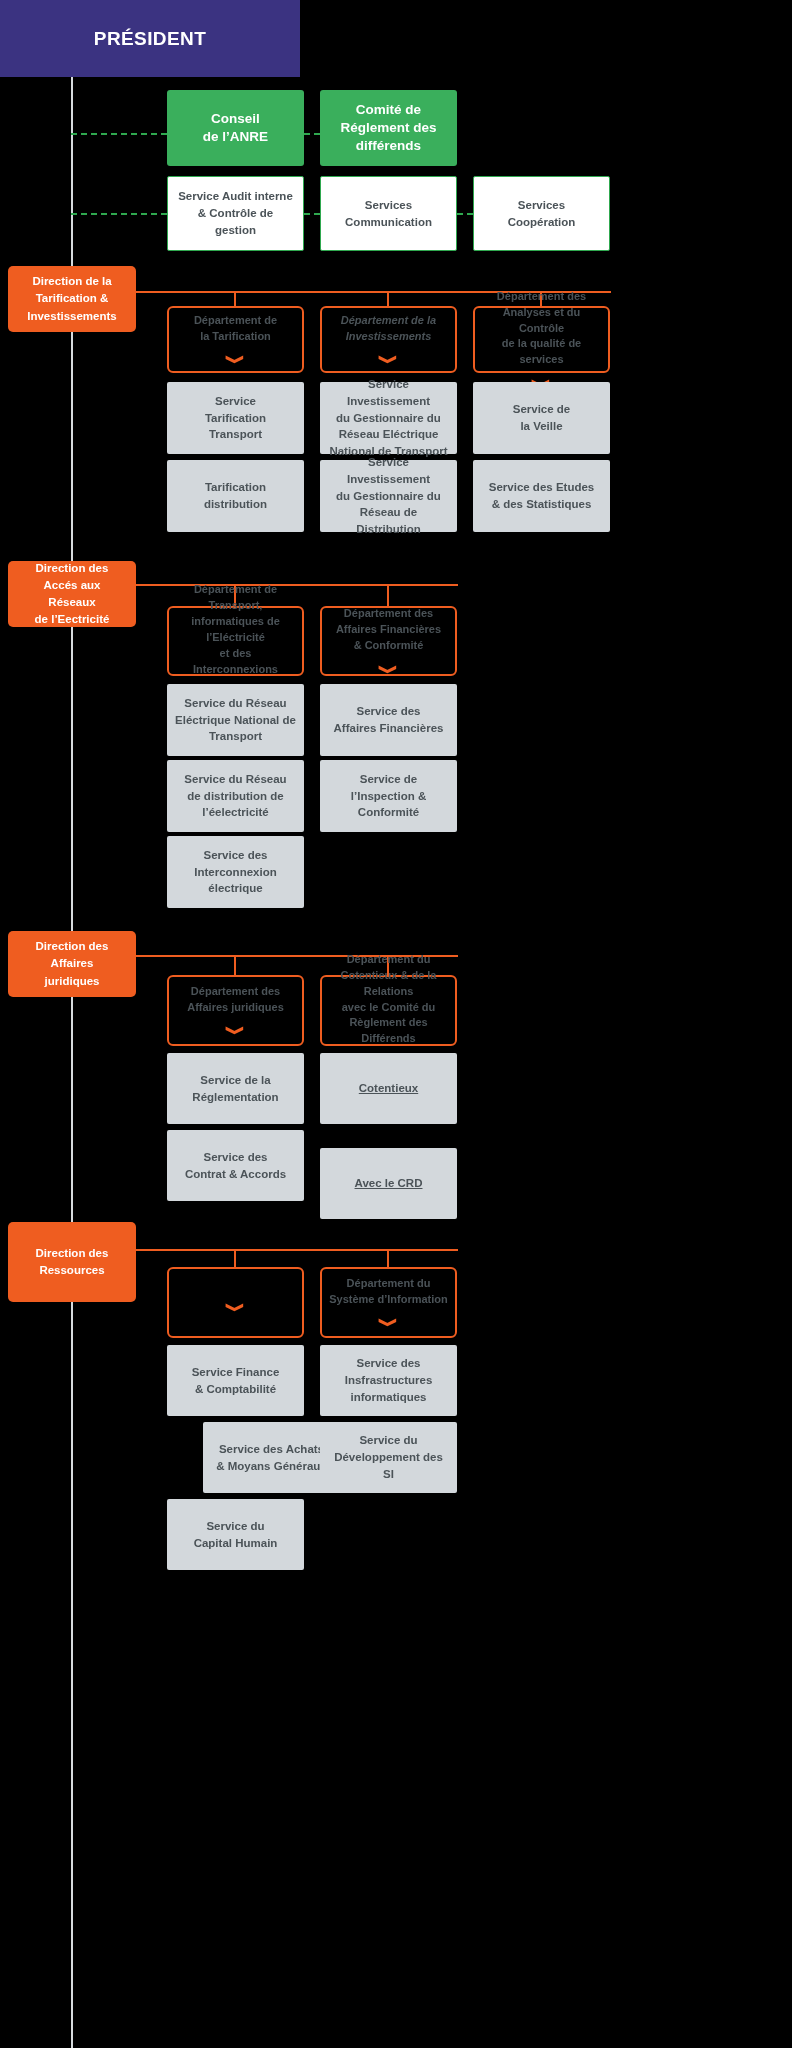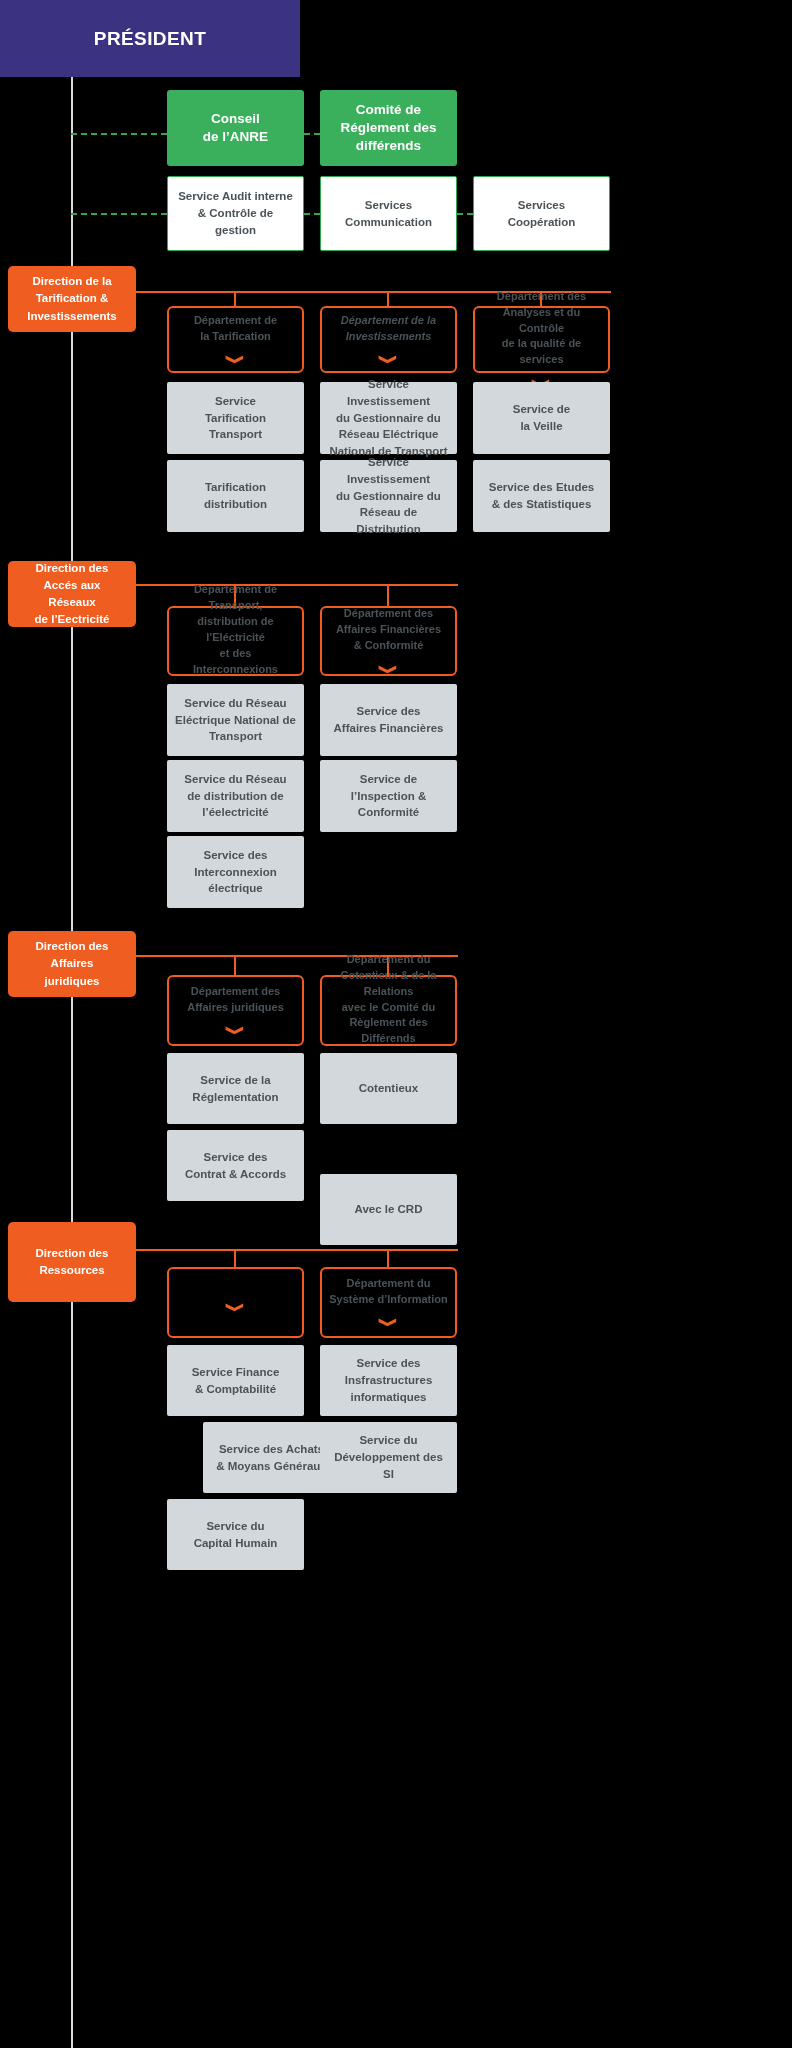--- a/index.html
+++ b/index.html
@@ -219,21 +219,21 @@
 Accés aux Réseaux
 de l’Eectricité</span>
   </div>
 
   <div class="oline" style="left:136px; top:584px; width:322px; height:2px;"></div>
   <div class="oline" style="left:234px; top:584px; width:2px; height:24px;"></div>
   <div class="oline" style="left:387px; top:584px; width:2px; height:24px;"></div>
 
   <div class="abs dept-box" style="left:167px; top:606px; width:137px; height:70px;">
     <span style="white-space:pre-line;">Département de Transport,
-distribution de l’Eléctricité
+informatiques de l’Eléctricité
 et des Interconnexions</span>
     <span class="chev" style="display: inline-block; transform: rotate(90deg) scaleY(1.3);">❯</span>
   </div>
   <div class="abs dept-box" style="left:320px; top:606px; width:137px; height:70px;">
     <span style="white-space:pre-line;">Département des
 Affaires Financières
 &amp; Conformité</span>
     <span class="chev" style="display: inline-block; transform: rotate(90deg) scaleY(1.3);">❯</span>
   </div>
 
@@ -282,29 +282,29 @@
 Cotentieux &amp; de la Relations
 avec le Comité du
 Règlement des Différends</span>
     <span class="chev" style="display: inline-block; transform: rotate(90deg) scaleY(1.3);">❯</span>
   </div>
 
   <div class="abs svc-box" style="left:167px; top:1053px; width:137px; height:71px;">
     <span style="white-space:pre-line;">Service de la
 Réglementation</span>
   </div>
-  <div class="abs svc-box" style="left:320px; top:1053px; width:137px; height:71px;">
+  <div class="abs svc-box" style="left:320px; top:1053px; width:137px; height:71px;text-decoration:underline;">
     <span style="white-space:pre-line;">Cotentieux</span>
   </div>
 
   <div class="abs svc-box" style="left:167px; top:1130px; width:137px; height:71px;">
     <span style="white-space:pre-line;">Service des
 Contrat &amp; Accords</span>
   </div>
-  <div class="abs svc-box" style="left:320px; top:1174px; width:137px; height:71px;">
+  <div class="abs svc-box" style="left:320px; top:1148px; width:137px; height:71px;text-decoration:underline;">
     <span style="white-space:pre-line;">Avec le CRD</span>
   </div>
 
   <div class="abs dir-box" style="left:8px; top:1222px; width:128px; height:80px;">
     <span style="white-space:pre-line;">Direction des
 Ressources</span>
   </div>
 
   <div class="oline" style="left:136px; top:1249px; width:322px; height:2px;"></div>
   <div class="oline" style="left:234px; top:1249px; width:2px; height:20px;"></div>

